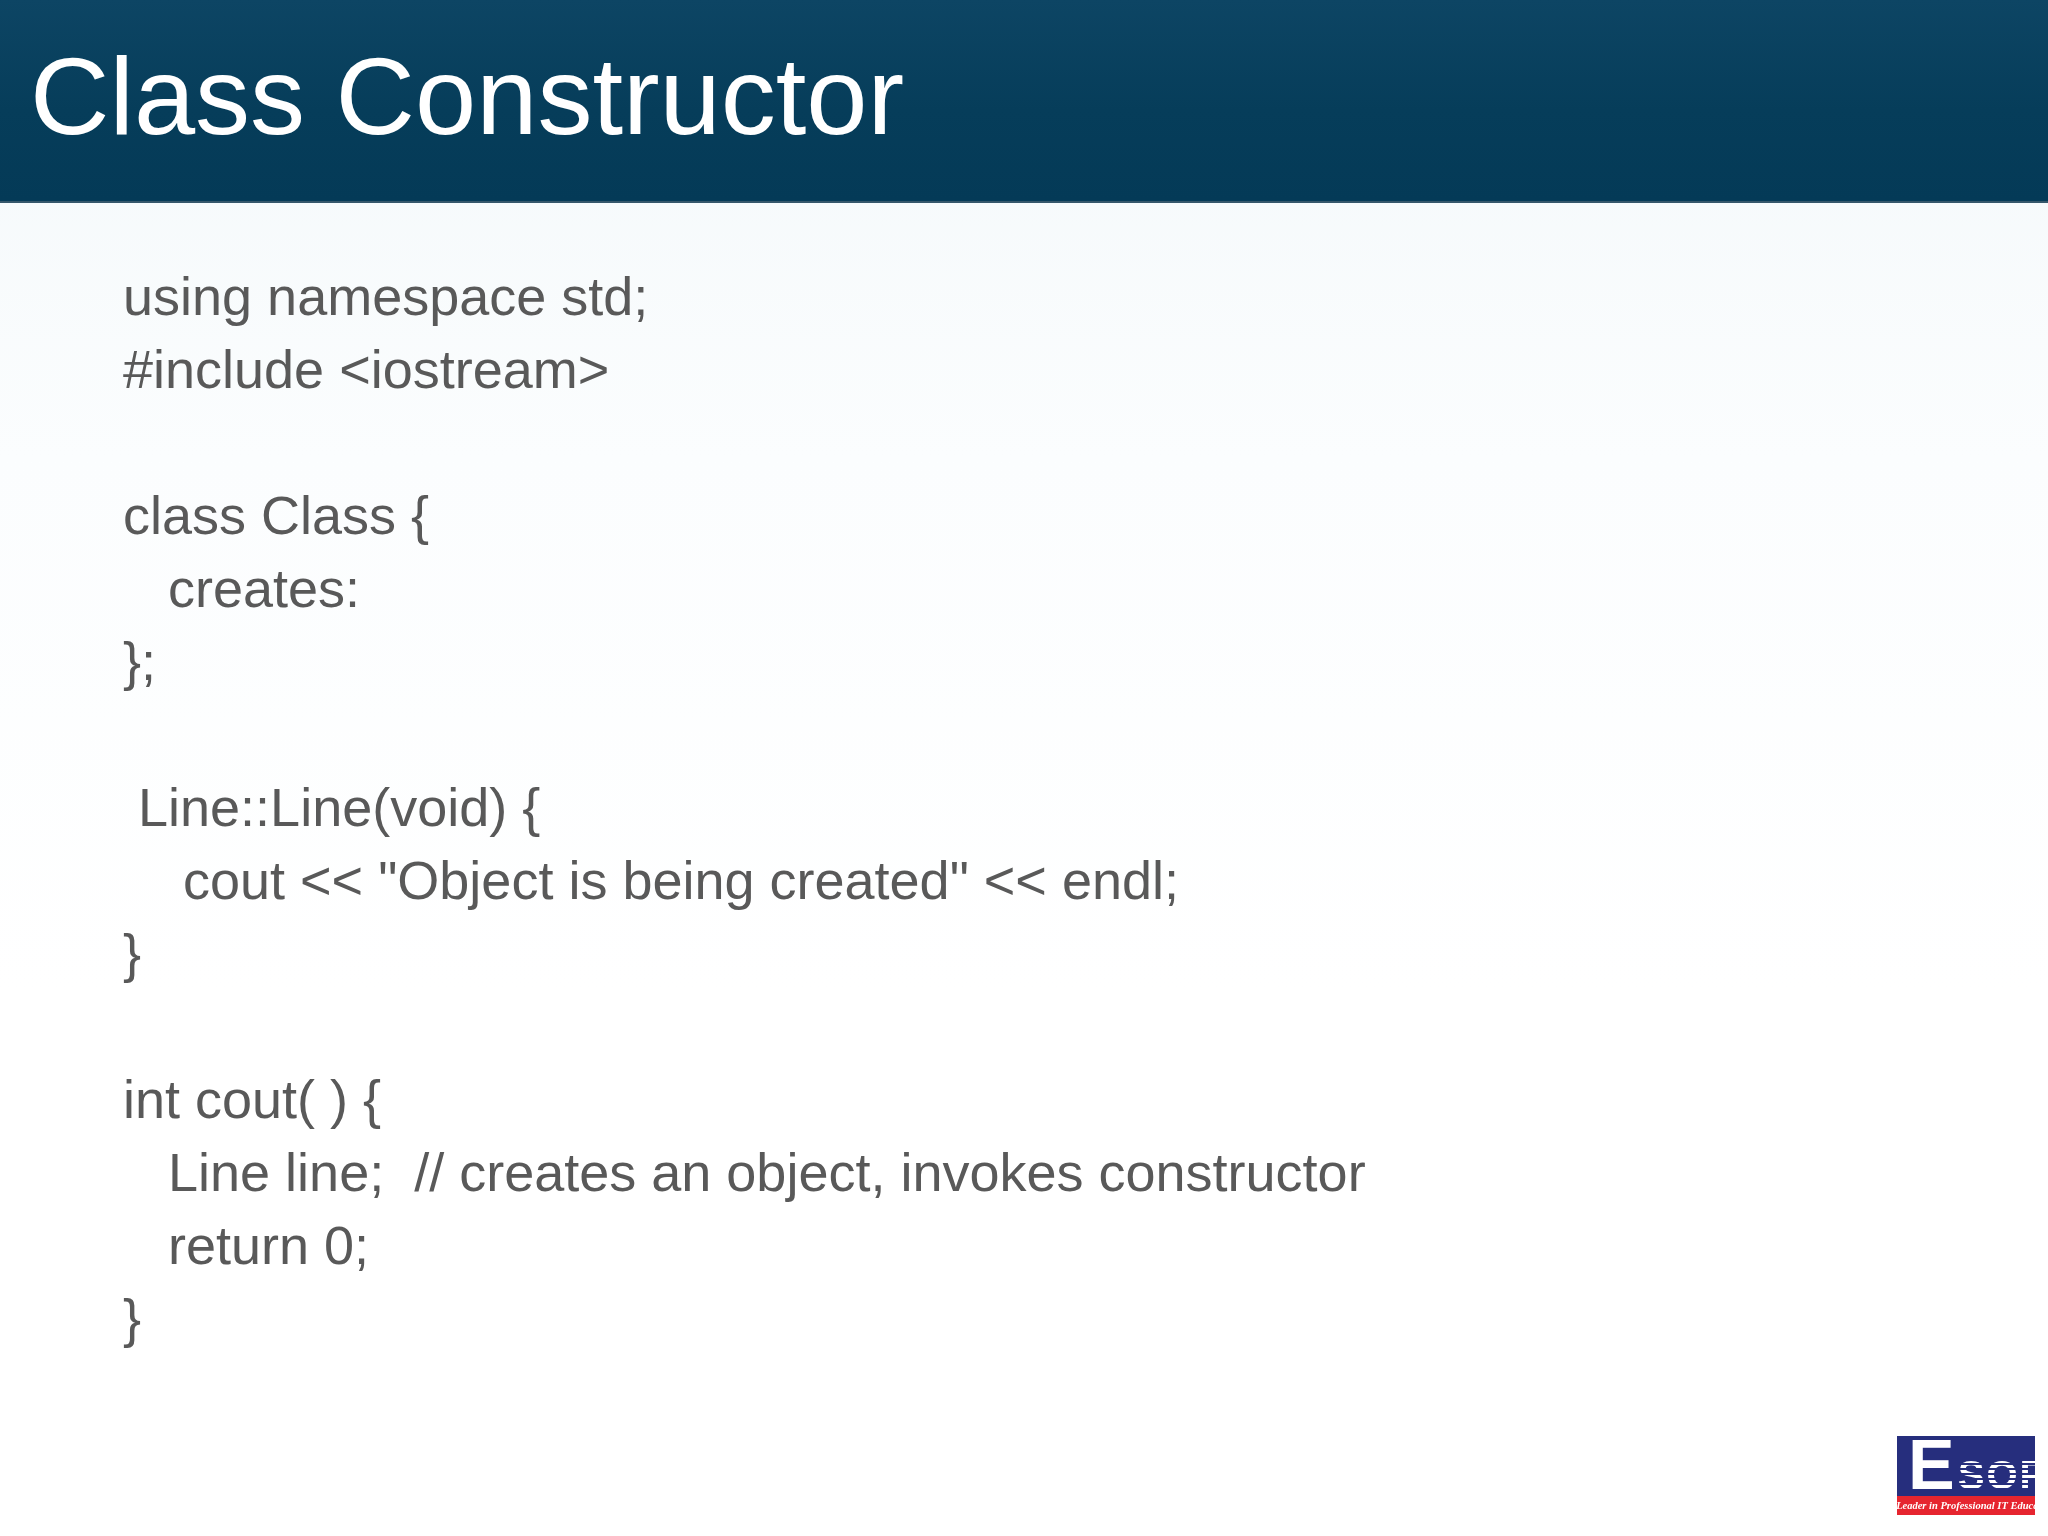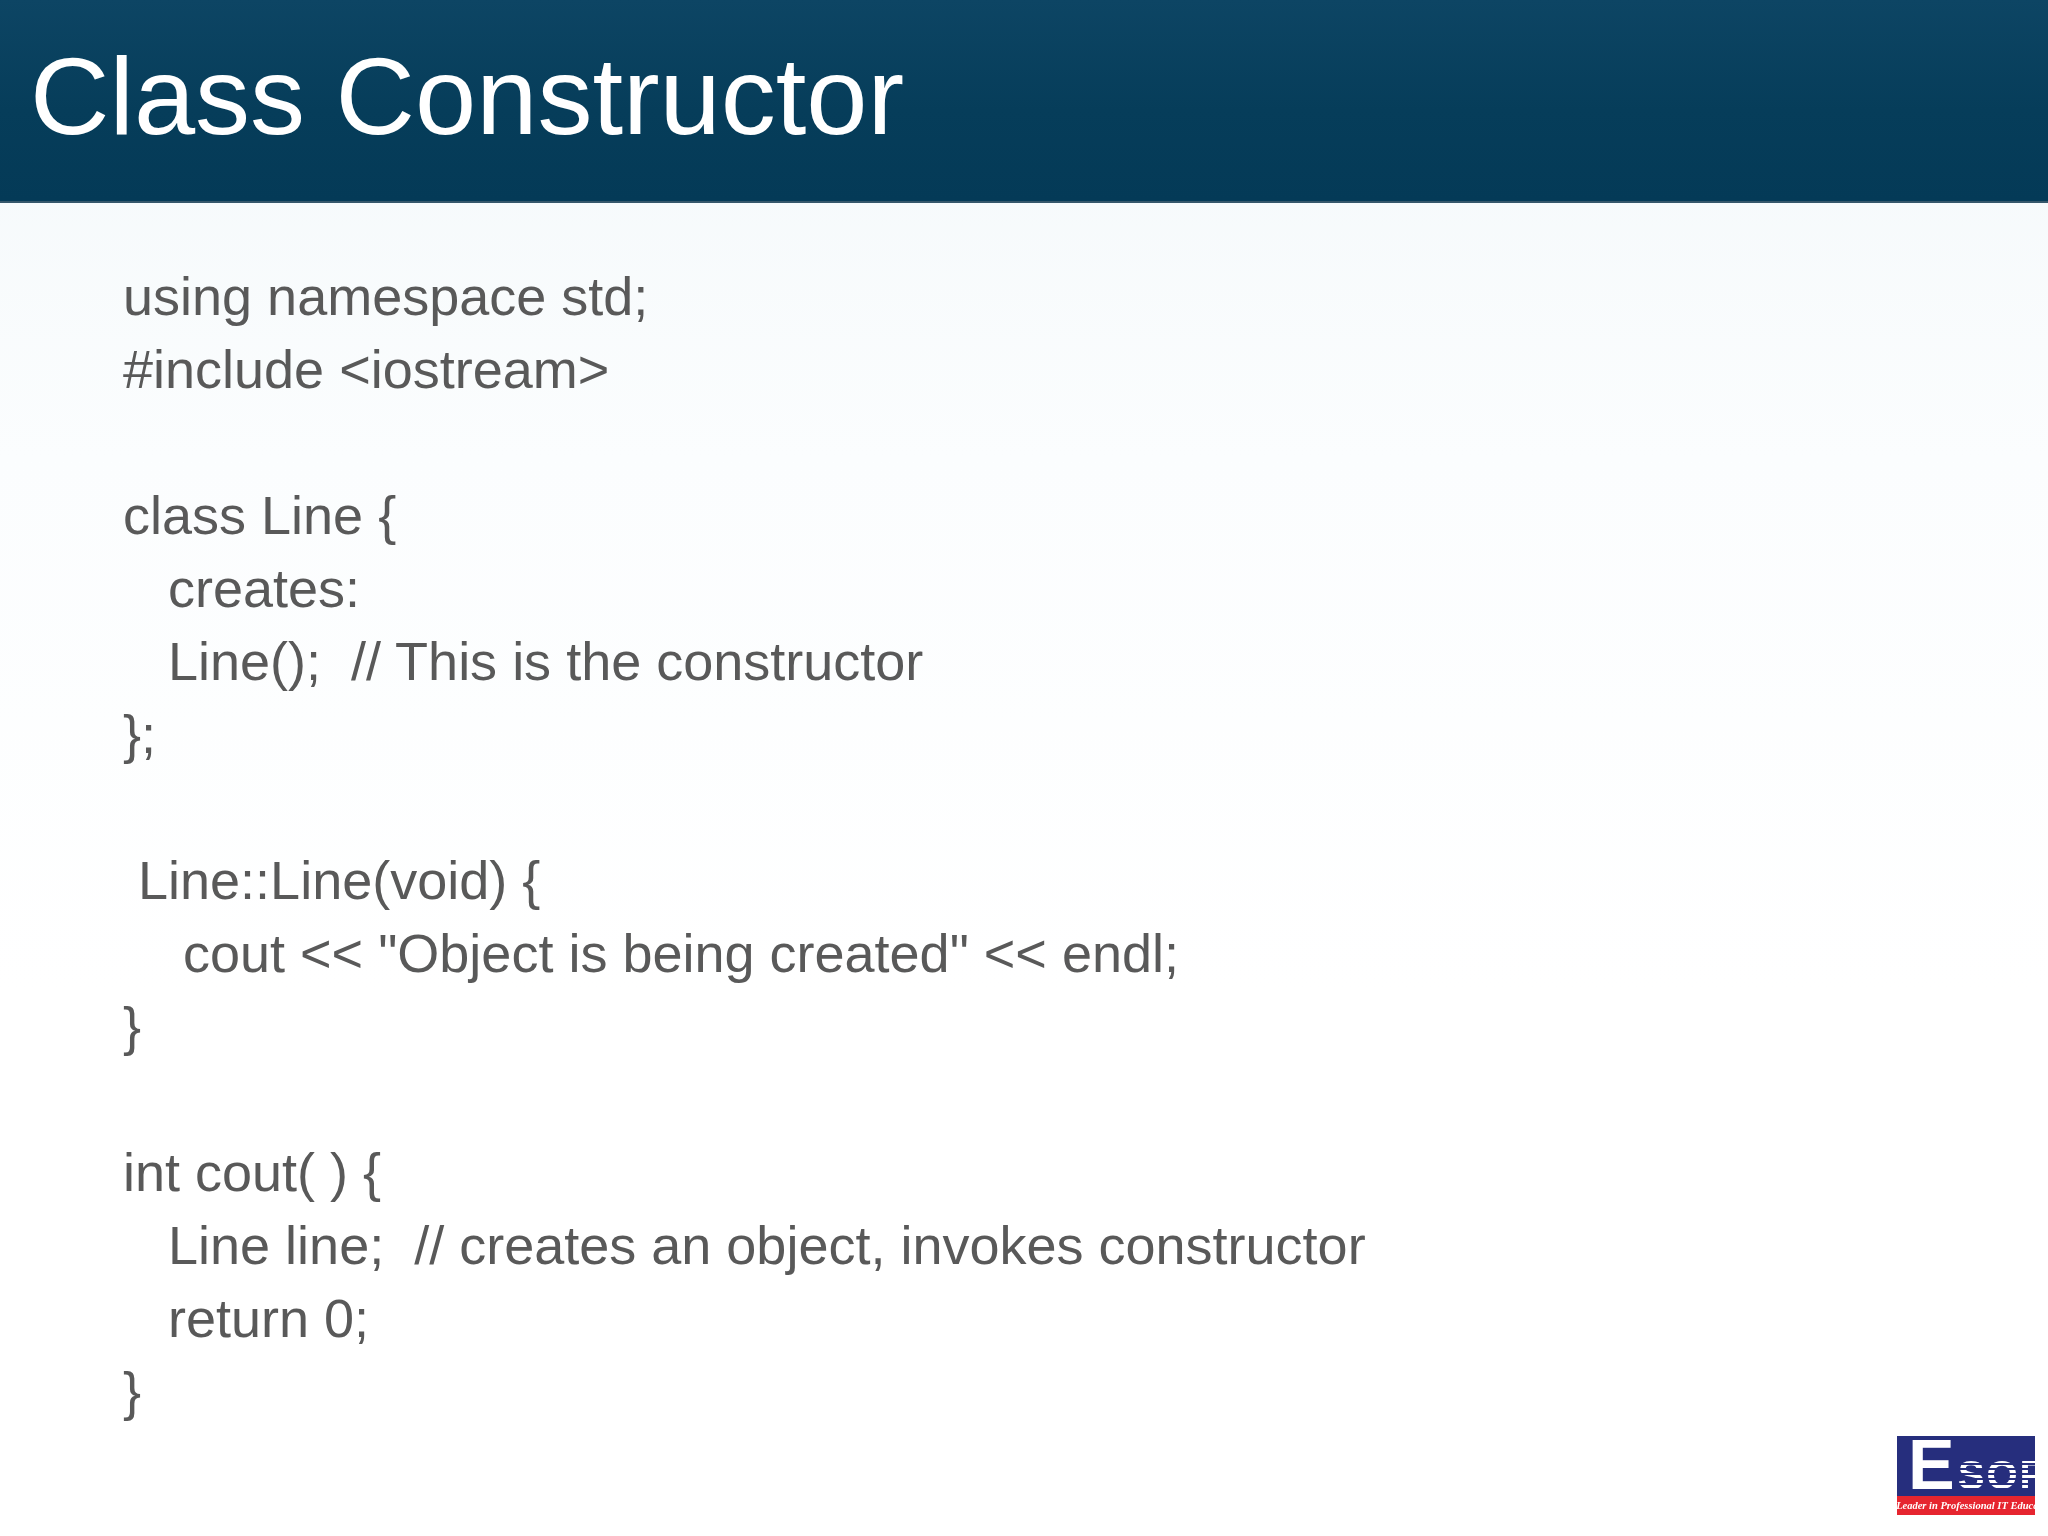--- a/index.html
+++ b/index.html
@@ -119,23 +119,22 @@
 <div class="slide">
 
   <div class="title-bar">
     <h1>Class Constructor</h1>
   </div>
 
   <div class="code-area">
       <div class="code-line">using namespace std;</div>
       <div class="code-line">#include &lt;iostream&gt;</div>
       <div class="code-line"> </div>
-      <div class="code-line">class Line {</div>
+      <div class="code-line">class Class {</div>
       <div class="code-line">   creates:</div>
-      <div class="code-line">   Line();  // This is the constructor</div>
       <div class="code-line">};</div>
       <div class="code-line"> </div>
       <div class="code-line"> Line::Line(void) {</div>
       <div class="code-line">    cout &lt;&lt; "Object is being created" &lt;&lt; endl;</div>
       <div class="code-line">}</div>
       <div class="code-line"> </div>
       <div class="code-line">int cout( ) {</div>
       <div class="code-line">   Line line;  // creates an object, invokes constructor</div>
       <div class="code-line">   return 0;</div>
       <div class="code-line">}</div>

